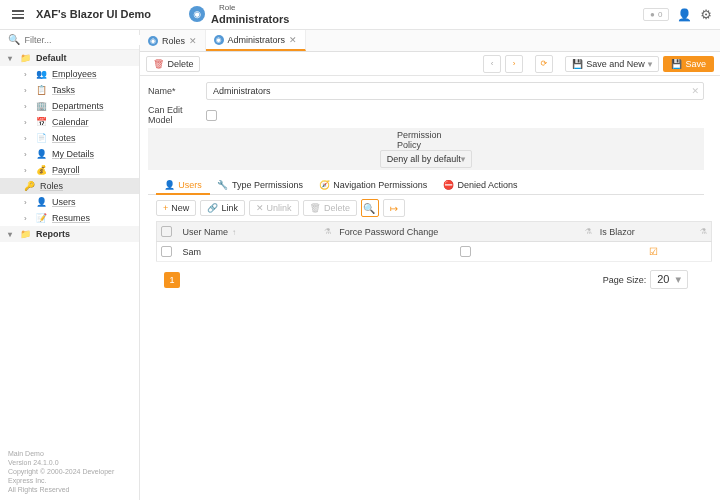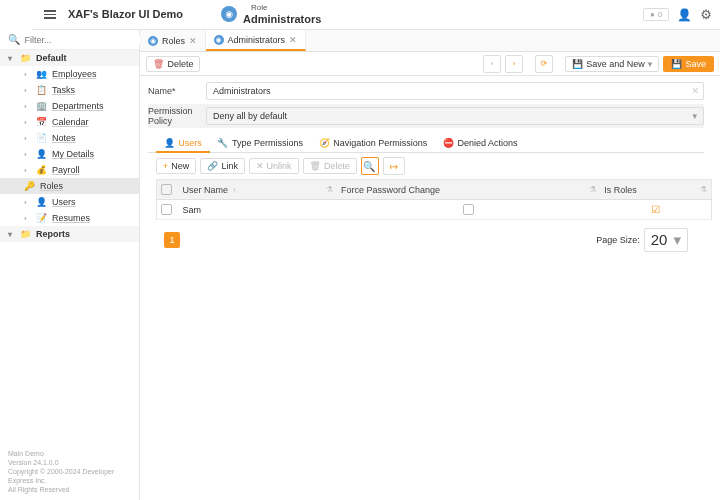--- a/index.html
+++ b/index.html
@@ -1,18 +1,18 @@
 <!DOCTYPE html>
 <html><head>
 <meta charset="utf-8">
 <style>
 * { box-sizing: border-box; margin: 0; padding: 0; font-family: -apple-system, BlinkMacSystemFont, "Segoe UI", Arial, sans-serif; }
 body { width: 720px; height: 500px; display: flex; flex-direction: column; font-size: 10px; color: #333; background: #fff; overflow: hidden; }
 
-.header { height: 30px; display: flex; align-items: center; justify-content: space-between; padding: 0 8px; border-bottom: 1px solid #e5e5e5; margin-left: 32px; }
+.header { height: 30px; display: flex; align-items: center; justify-content: space-between; padding: 0 8px; border-bottom: 1px solid #e5e5e5; }
 .header-left { display: flex; align-items: center; gap: 8px; }
 .hamburger { display: flex; flex-direction: column; gap: 2px; cursor: pointer; padding: 4px; }
 .hamburger span { width: 12px; height: 1.5px; background: #555; }
 .app-title { font-size: 11px; font-weight: 600; color: #333; }
 .header-center { display: flex; align-items: center; gap: 6px; margin-left: 30px; }
 .head-icon { width: 16px; height: 16px; border-radius: 50%; background: #5499d6; display: flex; align-items: center; justify-content: center; color: #fff; font-size: 9px; }
 .head-tt { display: flex; flex-direction: column; line-height: 1.1; }
 .head-type { font-size: 8px; color: #555; padding-left: 8px; }
 .head-name { font-size: 11px; font-weight: 600; }
 .header-right { display: flex; align-items: center; gap: 8px; }
@@ -63,21 +63,21 @@
 
 .form { padding: 4px 16px 0 8px; }
 .row { display: flex; align-items: center; min-height: 22px; margin-bottom: 2px; }
 .lbl { width: 58px; font-size: 9px; color: #444; }
 .inp { flex: 1; border: 1px solid #ddd; padding: 3px 6px; font-size: 9px; color: #333; position: relative; border-radius: 2px; }
 .inp .clear { position: absolute; right: 4px; top: 3px; color: #ccc; font-size: 9px; cursor: pointer; }
 .cbx { width: 11px; height: 11px; border: 1px solid #bbb; display: flex; align-items: center; justify-content: center; cursor: pointer; border-radius: 2px; }
 .cbx.checked { background: #f7941d; border-color: #f7941d; color: #fff; font-size: 8px; }
 .select { flex: 1; background: #f3f3f3; border: 1px solid #ddd; padding: 3px 6px; font-size: 9px; display: flex; justify-content: space-between; align-items: center; cursor: pointer; border-radius: 2px; }
 .row.policy .lbl, .row.policy { background: #f3f3f3; }
-.row.policy { padding: 2px 0; }
+.row.policy { padding: 2px 0; flex-direction: column; }
 
 .subtabs { display: flex; border-bottom: 1px solid #e0e0e0; margin-top: 6px; padding-left: 8px; }
 .subtab { display: flex; align-items: center; gap: 3px; padding: 4px 8px; font-size: 9px; cursor: pointer; position: relative; }
 .subtab.active { color: #f7941d; }
 .subtab.active::after { content: ""; position: absolute; bottom: -1px; left: 0; right: 0; height: 2px; background: #f7941d; }
 
 .gridbar { display: flex; align-items: center; gap: 4px; padding: 4px 8px; }
 .gbtn { border: 1px solid #ddd; padding: 2px 6px; font-size: 9px; cursor: pointer; display: flex; align-items: center; gap: 3px; background: #fff; border-radius: 2px; }
 .gbtn.disabled { color: #bbb; }
 .gsearch { border: 1px solid #ddd; padding: 2px 4px; font-size: 9px; color: #999; flex: 0 0 120px; border-radius: 2px; }
@@ -88,21 +88,21 @@
 .grid thead th { background: #f3f3f3; font-size: 9px; font-weight: 400; padding: 4px; text-align: left; border-bottom: 1px solid #e0e0e0; color: #444; }
 .grid td { font-size: 9px; padding: 4px; border-bottom: 1px solid #eee; }
 .grid .chkcol { width: 22px; text-align: center; }
 .funnel { color: #bbb; font-size: 8px; float: right; cursor: pointer; }
 .sort { color: #bbb; font-size: 8px; margin-left: 4px; }
 .activechk { color: #f7941d; font-size: 10px; }
 
 .pager { display: flex; align-items: center; justify-content: space-between; padding: 4px 8px; margin: 4px 8px 0 8px; }
 .pgnum { background: #f7941d; color: #fff; width: 16px; height: 16px; display: flex; align-items: center; justify-content: center; font-size: 9px; border-radius: 2px; }
 .pginfo { display: flex; align-items: center; gap: 4px; font-size: 9px; }
-.pgsel { border: 1px solid #ddd; padding: 2px 6px; font-size: 15px; display: flex; gap: 6px; border-radius: 2px; cursor: pointer; }
+.pgsel { border: 1px solid #ddd; padding: 2px 6px; font-size: 11px; display: flex; gap: 6px; border-radius: 2px; cursor: pointer; }
 
 table { border-collapse: collapse; width: 100%; }
 </style>
 </head>
 <body>
 
 <div class="header">
   <div class="header-left">
     <div class="hamburger">
         <span></span>
@@ -235,20 +235,24 @@
           </div>
         <div class="save-btn">💾 <span>Save</span></div>
       </div>
     </div>
 
     <div class="form">
       <div class="row">
         <div class="lbl">Name*</div>
         <div class="inp"><span>Administrators</span><span class="clear">✕</span></div>
       </div>
+      <div class="row">
+        <div class="lbl">Can Edit Model</div>
+        <div class="cbx"></div>
+      </div>
       <div class="row policy">
         <div class="lbl">Permission Policy</div>
         <div class="select">
             <span>Deny all by default</span>
             <span style="color:#999">▾</span>
           </div>
       </div>
 
       <div class="subtabs" id="subtabs">
           <div class="subtab active">
@@ -291,21 +295,21 @@
       </div>
 
       <table class="grid">
         <thead>
             <tr>
           <th class="chkcol">
                 <div class="cbx"></div>
               </th>
           <th><span>User Name</span><span class="sort">↑</span><span class="funnel">⚗</span></th>
           <th><span>Force Password Change</span><span class="funnel">⚗</span></th>
-          <th><span>Is Roles</span><span class="funnel">⚗</span></th>
+          <th><span>Is Blazor</span><span class="funnel">⚗</span></th>
         </tr>
           </thead>
         <tbody id="gridbody">
             <tr>
               <td class="chkcol">
                 <div class="cbx"></div>
               </td>
               <td>Sam</td>
               <td style="text-align:center">
                 <div class="cbx" style="margin:0 auto"></div>

